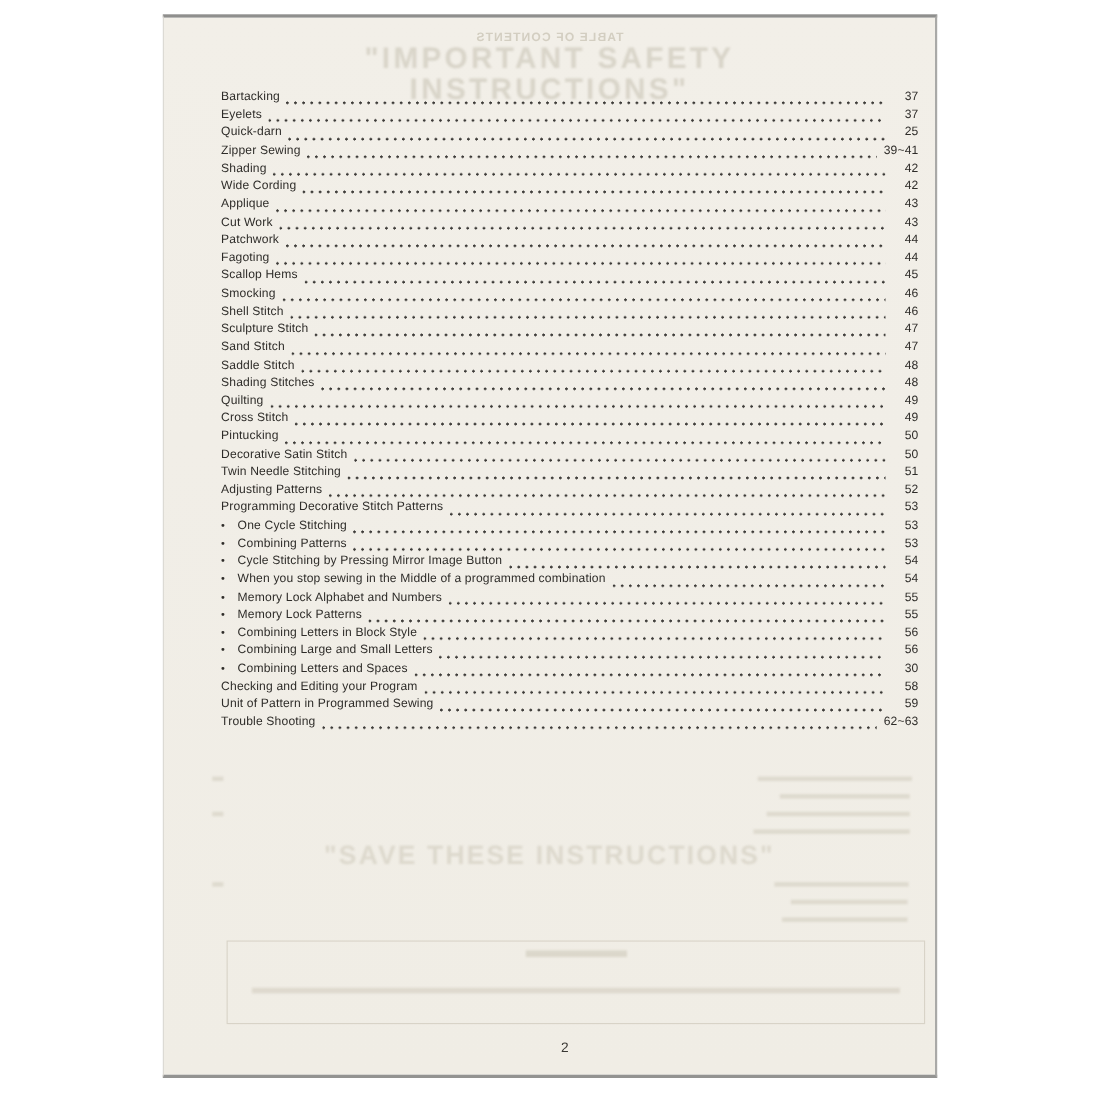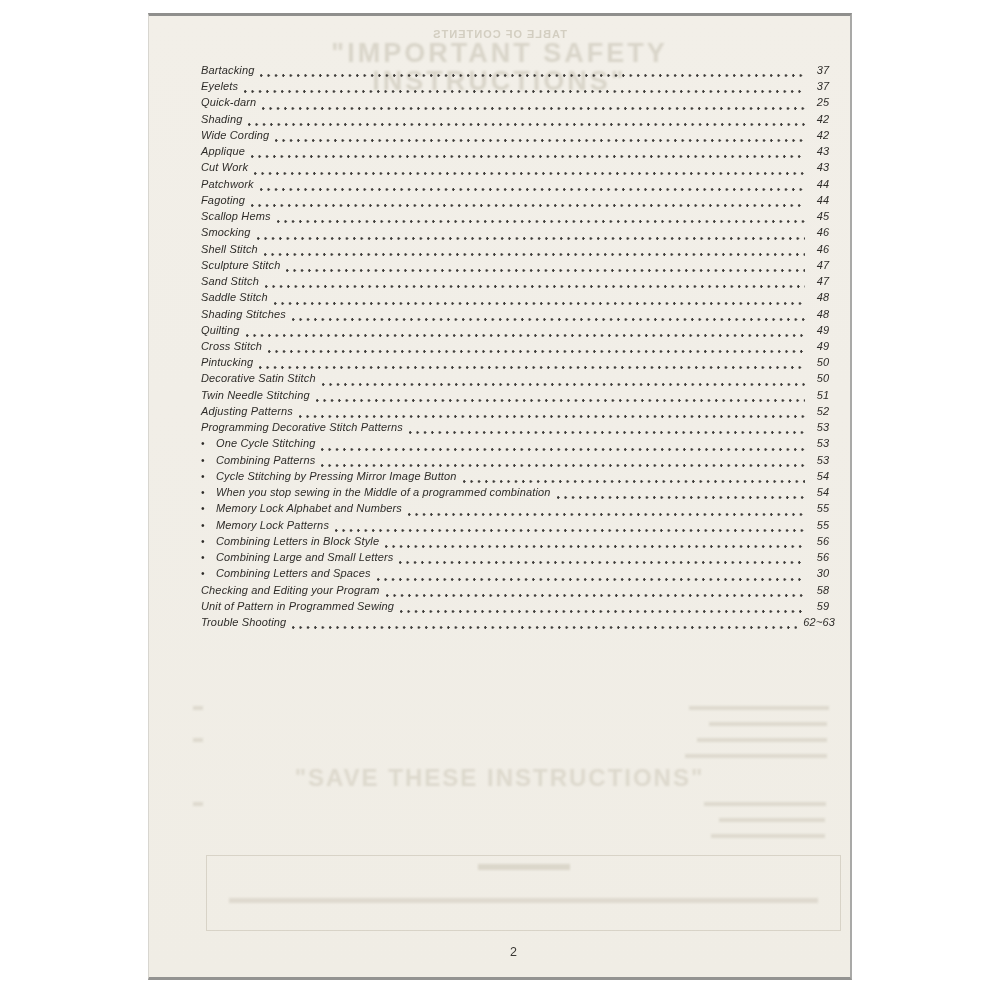--- a/index.html
+++ b/index.html
@@ -39,33 +39,33 @@
   }
   .ghost-box .g-text{
     position:absolute;left:22px;right:22px;top:42px;height:5px;
     background:rgba(172,164,144,0.26);filter:blur(1px);
   }
   .ghost-streak{
     position:absolute;height:4px;background:rgba(176,168,148,0.28);filter:blur(1px);
   }
   
   .toc{
-    position:absolute;left:52px;top:48px;width:634px;
-    color:#2e2c29;font-size:11px;letter-spacing:0.15px;font-style:italic;
+    position:absolute;left:52px;top:66px;width:634px;
+    color:#2e2c29;font-size:11px;letter-spacing:0.15px;
   }
   .toc-row{display:flex;align-items:baseline;height:16.24px;}
   .toc-row .bullet-dot{display:none;}
   .toc-row.bullet .bullet-dot{display:inline-block;width:15px;font-size:10px;color:#2e2c29;}
   .toc-label{white-space:nowrap;}
   .leader{
     flex:1;align-self:flex-end;height:3px;margin:0 6px 3px 6px;
     background-image:radial-gradient(circle at 1.2px 1.5px,#3d3b38 1.05px,rgba(0,0,0,0) 1.4px);
     background-size:7.4px 3px;background-repeat:repeat-x;
   }
-  .toc-page{min-width:24px;text-align:center;white-space:nowrap;}
+  .toc-page{min-width:24px;text-align:right;white-space:nowrap;}
   
   .page-num{
     position:absolute;left:0;top:929px;width:104%;text-align:center;
     font-size:12.5px;color:#3a3834;
   }
 </style>
 </head>
 <body>
 
 <div class="paper">
@@ -101,20 +101,25 @@
         <span class="toc-label">Eyelets</span>
         <span class="leader"></span>
         <span class="toc-page">37</span>
       </div>
       <div class="toc-row">
         <span class="toc-label">Quick-darn</span>
         <span class="leader"></span>
         <span class="toc-page">25</span>
       </div>
       <div class="toc-row">
+        <span class="toc-label">Zipper Sewing</span>
+        <span class="leader"></span>
+        <span class="toc-page">39~41</span>
+      </div>
+      <div class="toc-row">
         <span class="toc-label">Shading</span>
         <span class="leader"></span>
         <span class="toc-page">42</span>
       </div>
       <div class="toc-row">
         <span class="toc-label">Wide Cording</span>
         <span class="leader"></span>
         <span class="toc-page">42</span>
       </div>
       <div class="toc-row">

